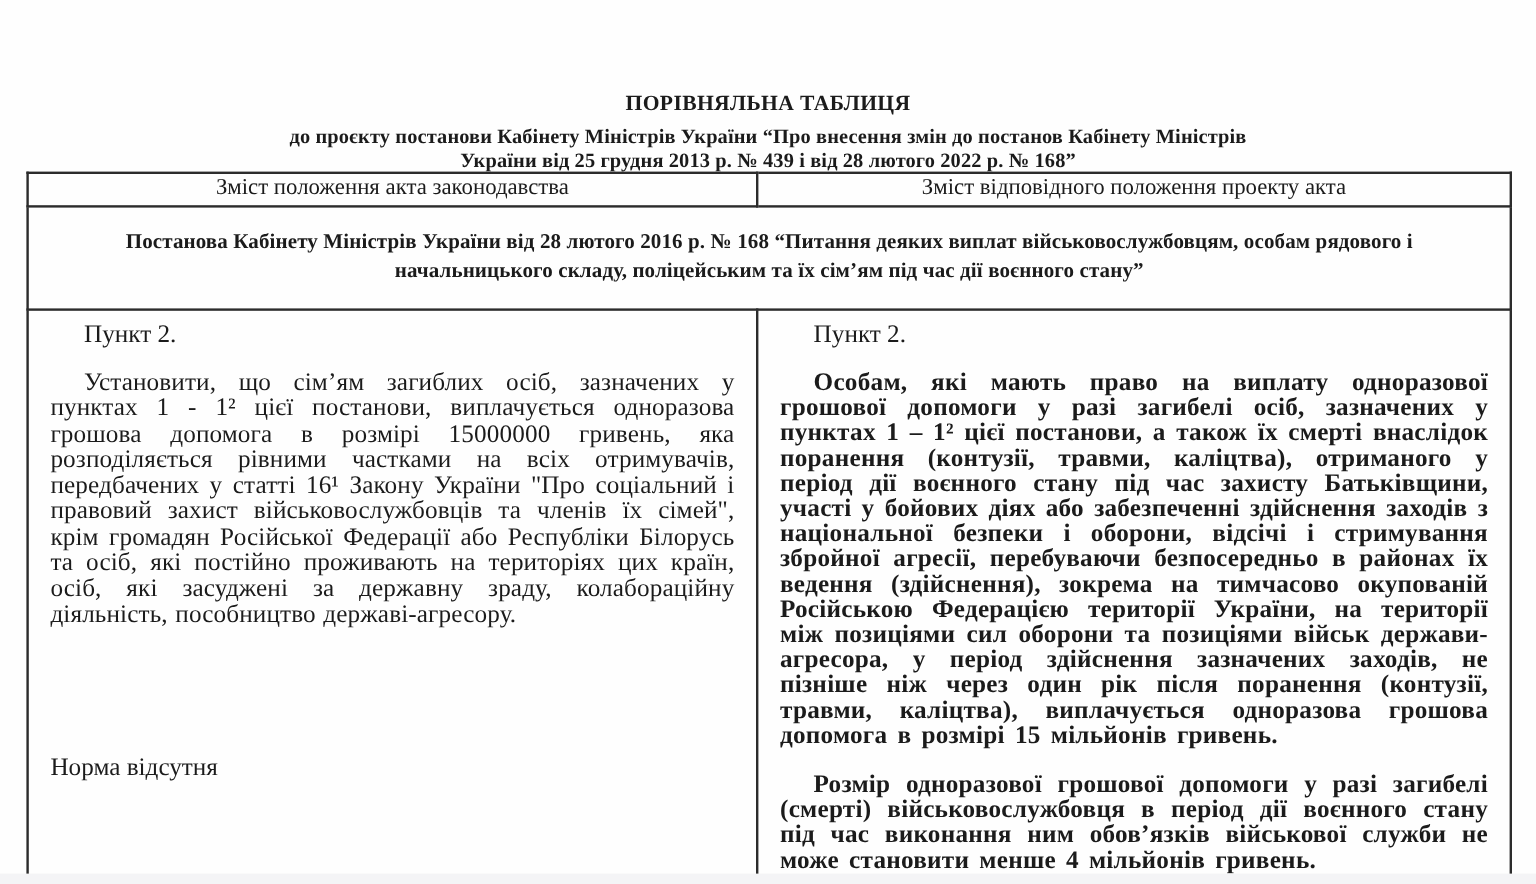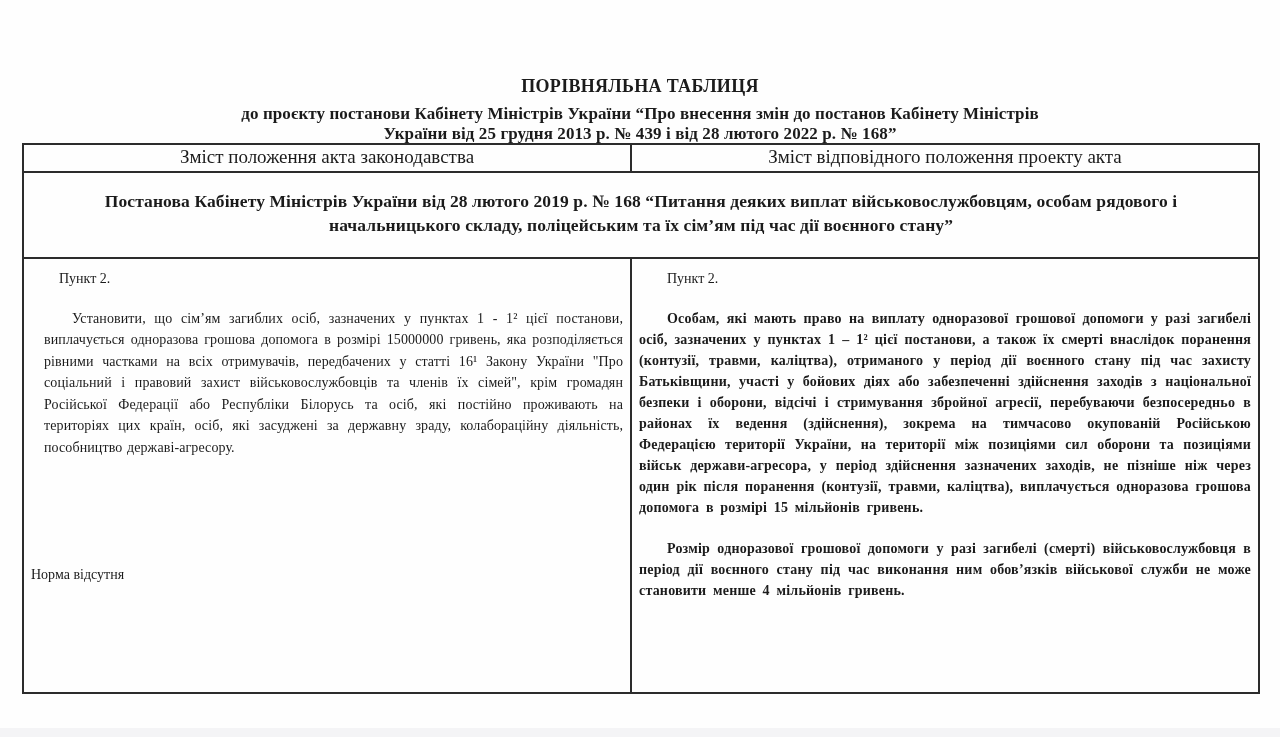--- a/index.html
+++ b/index.html
@@ -58,37 +58,36 @@
     text-align: center;
     vertical-align: middle;
     font-weight: bold;
     font-size: 17.5px;
     line-height: 24px;
     padding: 8px 36px 12px;
     letter-spacing: 0.1px;
   }
   td.body-cell {
     vertical-align: top;
-    padding: 7px 7px 6px;
-    font-size: 14px;
+    padding: 7px 18px 6px;
+    font-size: 21px;
     line-height: 21.5px;
   }
   .point {
     text-indent: 28px;
     margin-top: 2px;
   }
   .para {
     margin-top: 18px;
     text-align: justify;
     text-indent: 28px;
   }
   td.cell-left .para {
     letter-spacing: 0.1px;
     word-spacing: 1px;
-    margin-left: 13px;
   }
   td.cell-right .para {
     font-weight: bold;
     letter-spacing: 0.2px;
     word-spacing: 3px;
     line-height: 21px;
   }
   .para-2 { margin-top: 20px; }
   .norm-absent {
     margin-top: 106px;
@@ -118,21 +117,21 @@
 
   <table class="cmp-table">
     <thead>
       <tr>
         <th class="col-left">Зміст положення акта законодавства</th>
         <th class="col-right">Зміст відповідного положення проекту акта</th>
       </tr>
     </thead>
     <tbody>
       <tr>
-        <td class="section-cell" colspan="2">Постанова Кабінету Міністрів України від 28 лютого 2019 р. № 168 “Питання деяких виплат військовослужбовцям, особам рядового і начальницького складу, поліцейським та їх сім’ям під час дії воєнного стану”</td>
+        <td class="section-cell" colspan="2">Постанова Кабінету Міністрів України від 28 лютого 2016 р. № 168 “Питання деяких виплат військовослужбовцям, особам рядового і начальницького складу, поліцейським та їх сім’ям під час дії воєнного стану”</td>
       </tr>
       <tr>
         <td class="body-cell cell-left">
           <p class="point">Пункт 2.</p>
           <p class="para">Установити, що сім’ям загиблих осіб, зазначених у пунктах 1 - 1² цієї постанови, виплачується одноразова грошова допомога в розмірі 15000000 гривень, яка розподіляється рівними частками на всіх отримувачів, передбачених у статті 16¹ Закону України "Про соціальний і правовий захист військовослужбовців та членів їх сімей", крім громадян Російської Федерації або Республіки Білорусь та осіб, які постійно проживають на територіях цих країн, осіб, які засуджені за державну зраду, колабораційну діяльність, пособництво державі-агресору.</p>
           <p class="norm-absent">Норма відсутня</p>
         </td>
         <td class="body-cell cell-right">
           <p class="point">Пункт 2.</p>
           <p class="para">Особам, які мають право на виплату одноразової грошової допомоги у разі загибелі осіб, зазначених у пунктах 1 – 1² цієї постанови, а також їх смерті внаслідок поранення (контузії, травми, каліцтва), отриманого у період дії воєнного стану під час захисту Батьківщини, участі у бойових діях або забезпеченні здійснення заходів з національної безпеки і оборони, відсічі і стримування збройної агресії, перебуваючи безпосередньо в районах їх ведення (здійснення), зокрема на тимчасово окупованій Російською Федерацією території України, на території між позиціями сил оборони та позиціями військ держави-агресора, у період здійснення зазначених заходів, не пізніше ніж через один рік після поранення (контузії, травми, каліцтва), виплачується одноразова грошова допомога в розмірі 15 мільйонів гривень.</p>

